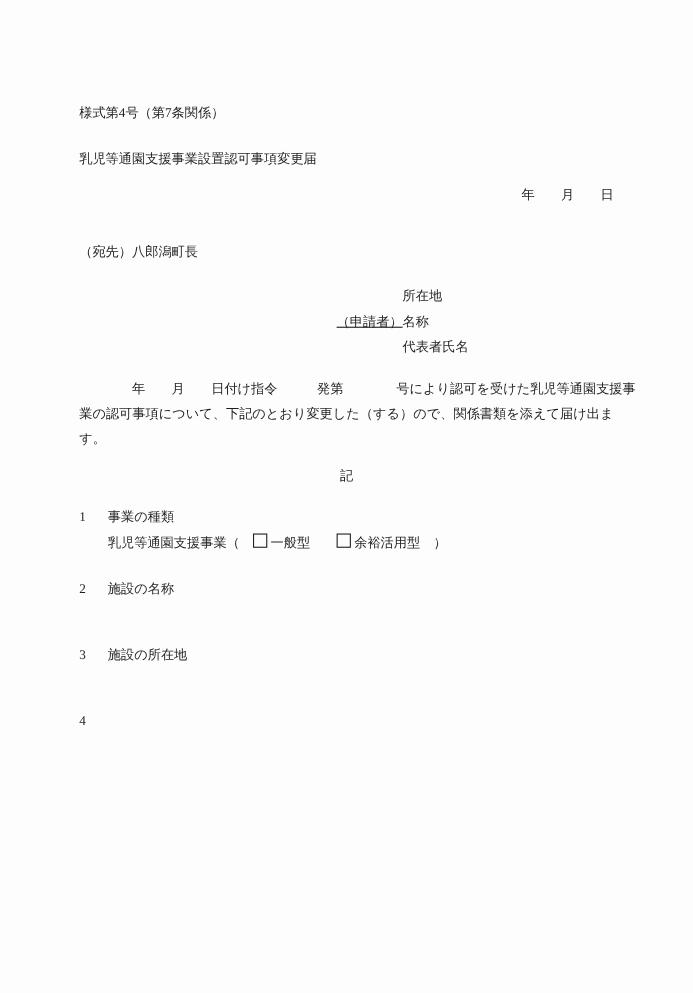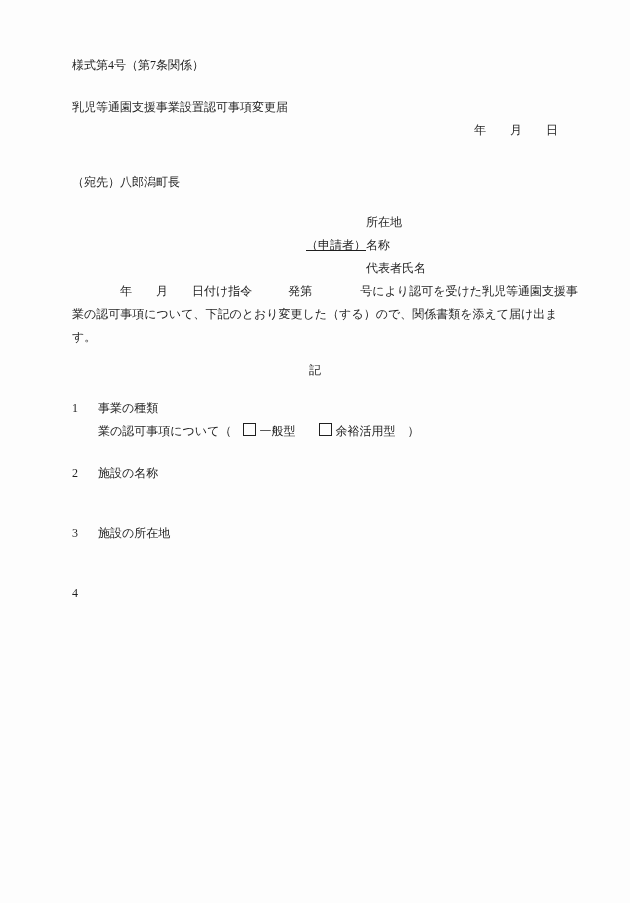--- a/index.html
+++ b/index.html
@@ -13,50 +13,51 @@
     color: #1f1f1f;
     font-family: "Liberation Serif", "DejaVu Serif", serif;
     font-size: 12px;
     line-height: 23px;
     overflow: hidden;
   }
   .page {
     box-sizing: border-box;
     width: 630px;
     height: 903px;
-    padding: 54px 72px 0 72px;
+    padding: 91px 72px 0 72px;
   }
   .line {
     white-space: pre;
   }
   .doc-title {
     margin-top: 19px;
   }
   .date-line {
     text-align: right;
+    margin-top: 10px;
   }
   .addressee {
     margin-top: 29px;
   }
   .applicant {
     margin-top: 17px;
     margin-left: 234px;
     display: flex;
     align-items: center;
   }
   .applicant-prefix {
     flex: none;
     white-space: pre;
     text-decoration: underline;
   }
   .applicant-fields {
     flex: none;
   }
   .body-paragraph {
-    margin-top: 0;
+    margin-top: 15px;
   }
   .record-marker {
     text-align: center;
     margin-top: 10px;
   }
   .item {
     display: flex;
   }
   .item-1 { margin-top: 15px; }
   .item-2 { margin-top: 19px; }
@@ -107,21 +108,21 @@
     <div class="line">業の認可事項について、下記のとおり変更した（する）ので、関係書類を添えて届け出ま</div>
     <div class="line">す。</div>
   </div>
 
   <div class="record-marker line">記</div>
 
   <div class="item item-1">
     <span class="item-number line">1</span>
     <div class="item-body">
       <div class="line">事業の種類</div>
-      <div class="line"><span>業の認可事項について（　</span><span class="checkbox"></span><span>一般型</span><span>　　</span><span class="checkbox"></span><span>余裕活用型</span><span>　）</span></div>
+      <div class="line"><span>乳児等通園支援事業（　</span><span class="checkbox"></span><span>一般型</span><span>　　</span><span class="checkbox"></span><span>余裕活用型</span><span>　）</span></div>
     </div>
   </div>
 
   <div class="item item-2">
     <span class="item-number line">2</span>
     <div class="item-body line">施設の名称</div>
   </div>
 
   <div class="item item-3">
     <span class="item-number line">3</span>

